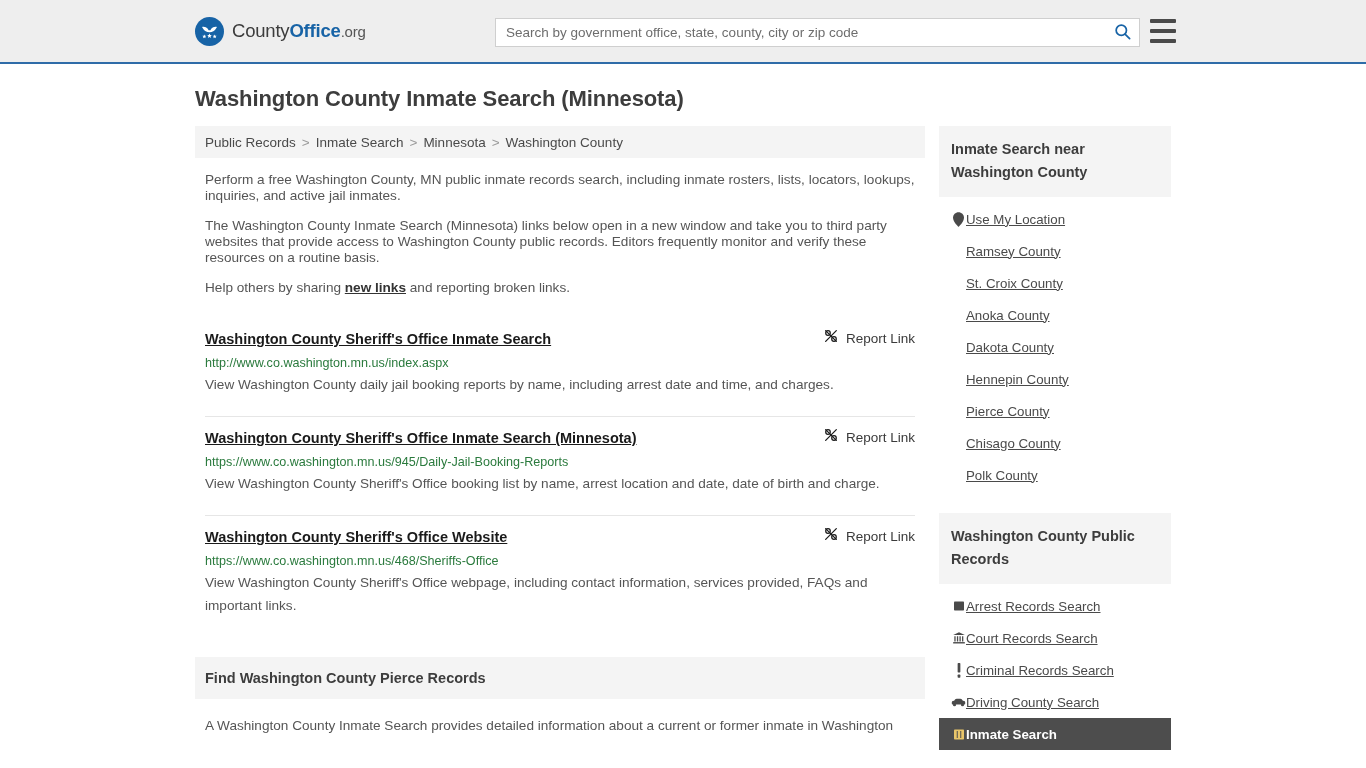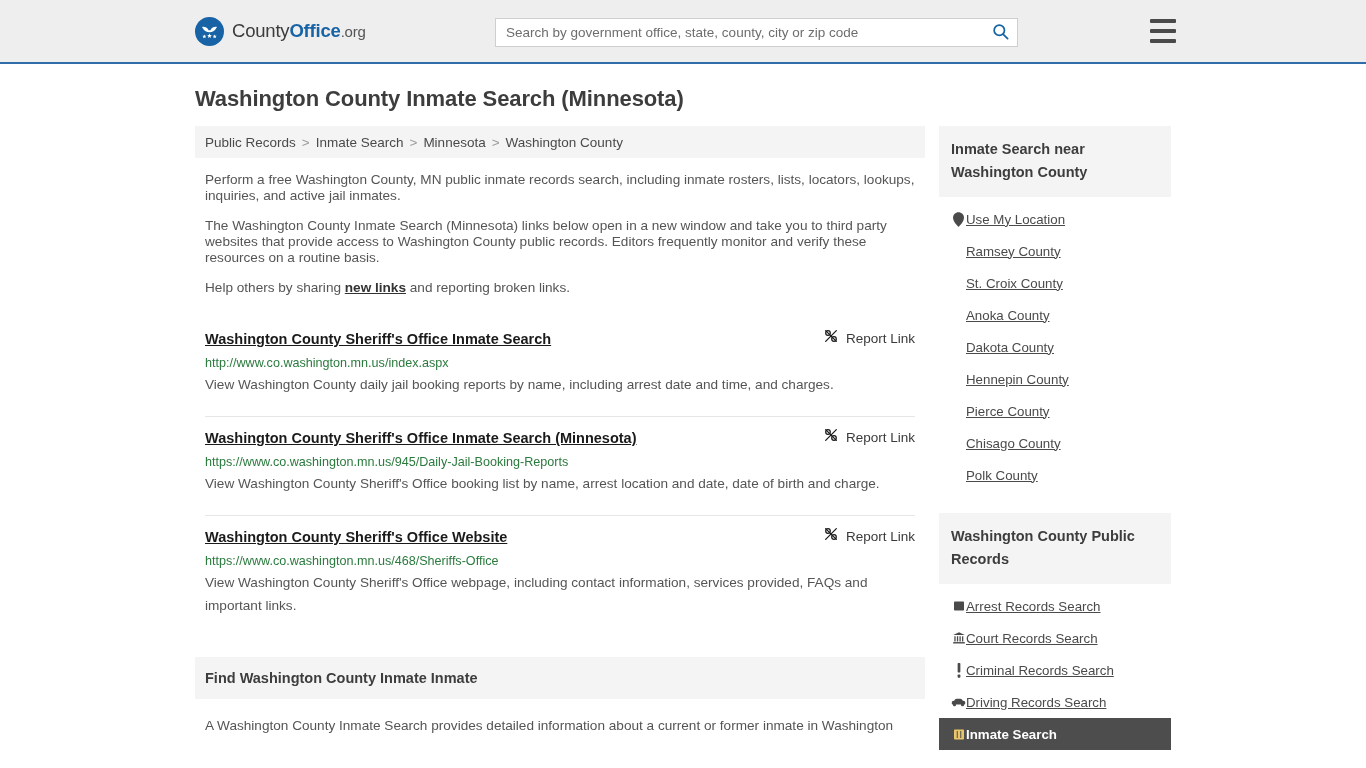--- a/index.html
+++ b/index.html
@@ -45,21 +45,21 @@
     white-space: nowrap;
   }
   .brand-text .b { color: #1763a6; font-weight: bold; }
   .brand-text .n { font-weight: normal; }
   .brand-text .org { color: #555; font-size: 15px; }
 
   .search-wrap {
     position: absolute;
     left: 495px;
     top: 18px;
-    width: 523px;
+    width: 645px;
     height: 29px;
     background: #ffffff;
     border: 1px solid #cfcfcf;
     display: flex;
     align-items: flex-end;
   }
   .search-input {
     flex: 1 1 auto;
     border: 0;
     outline: none;
@@ -365,21 +365,21 @@
               <span class="rl-label">Report Link</span>
             </span>
           </div>
           <div class="result-url">https://www.co.washington.mn.us/468/Sheriffs-Office</div>
           <div class="result-desc">View Washington County Sheriff's Office webpage, including contact information, services provided, FAQs and important links.</div>
         </div>
 
       </div>
 
       <div class="section-bar">
-        <h2>Find Washington County Inmate Inmate</h2>
+        <h2>Find Washington County Pierce Records</h2>
       </div>
       <div class="section-body">
         <p>A Washington County Inmate Search provides detailed information about a current or former inmate in Washington</p>
       </div>
 
     </div>
 
     <div class="side-col">
 
       <div class="side-panel">
@@ -481,21 +481,21 @@
           </li>
 
           <li>
             <span class="side-icon">
               <svg width="15" height="11" viewBox="0 0 24 16" fill="#4a4a4a">
                 <path d="M2.5 11 q-1.2 0-1.2-1.2 V7.6 q0-1.4 1.4-1.9 L5 5 q1.6-3 4-3 h6 q2.4 0 4 3 l2.3.7 q1.4.5 1.4 1.9 v2.2 q0 1.2-1.2 1.2 z"></path>
                 <circle cx="5.6" cy="11.6" r="2.5"></circle>
                 <circle cx="18.4" cy="11.6" r="2.5"></circle>
               </svg>
             </span>
-            <span class="side-link">Driving Records Search</span>
+            <span class="side-link">Driving County Search</span>
           </li>
 
           <li class="active">
             <span class="side-icon">
               <svg width="12" height="13" viewBox="0 0 24 24">
                 <rect x="2" y="2" width="20" height="20" rx="1.5" fill="#e8c56a"></rect>
                 <rect x="7.5" y="5" width="2" height="14" fill="#4d4d4d"></rect>
                 <rect x="14.5" y="5" width="2" height="14" fill="#4d4d4d"></rect>
               </svg>
             </span>

